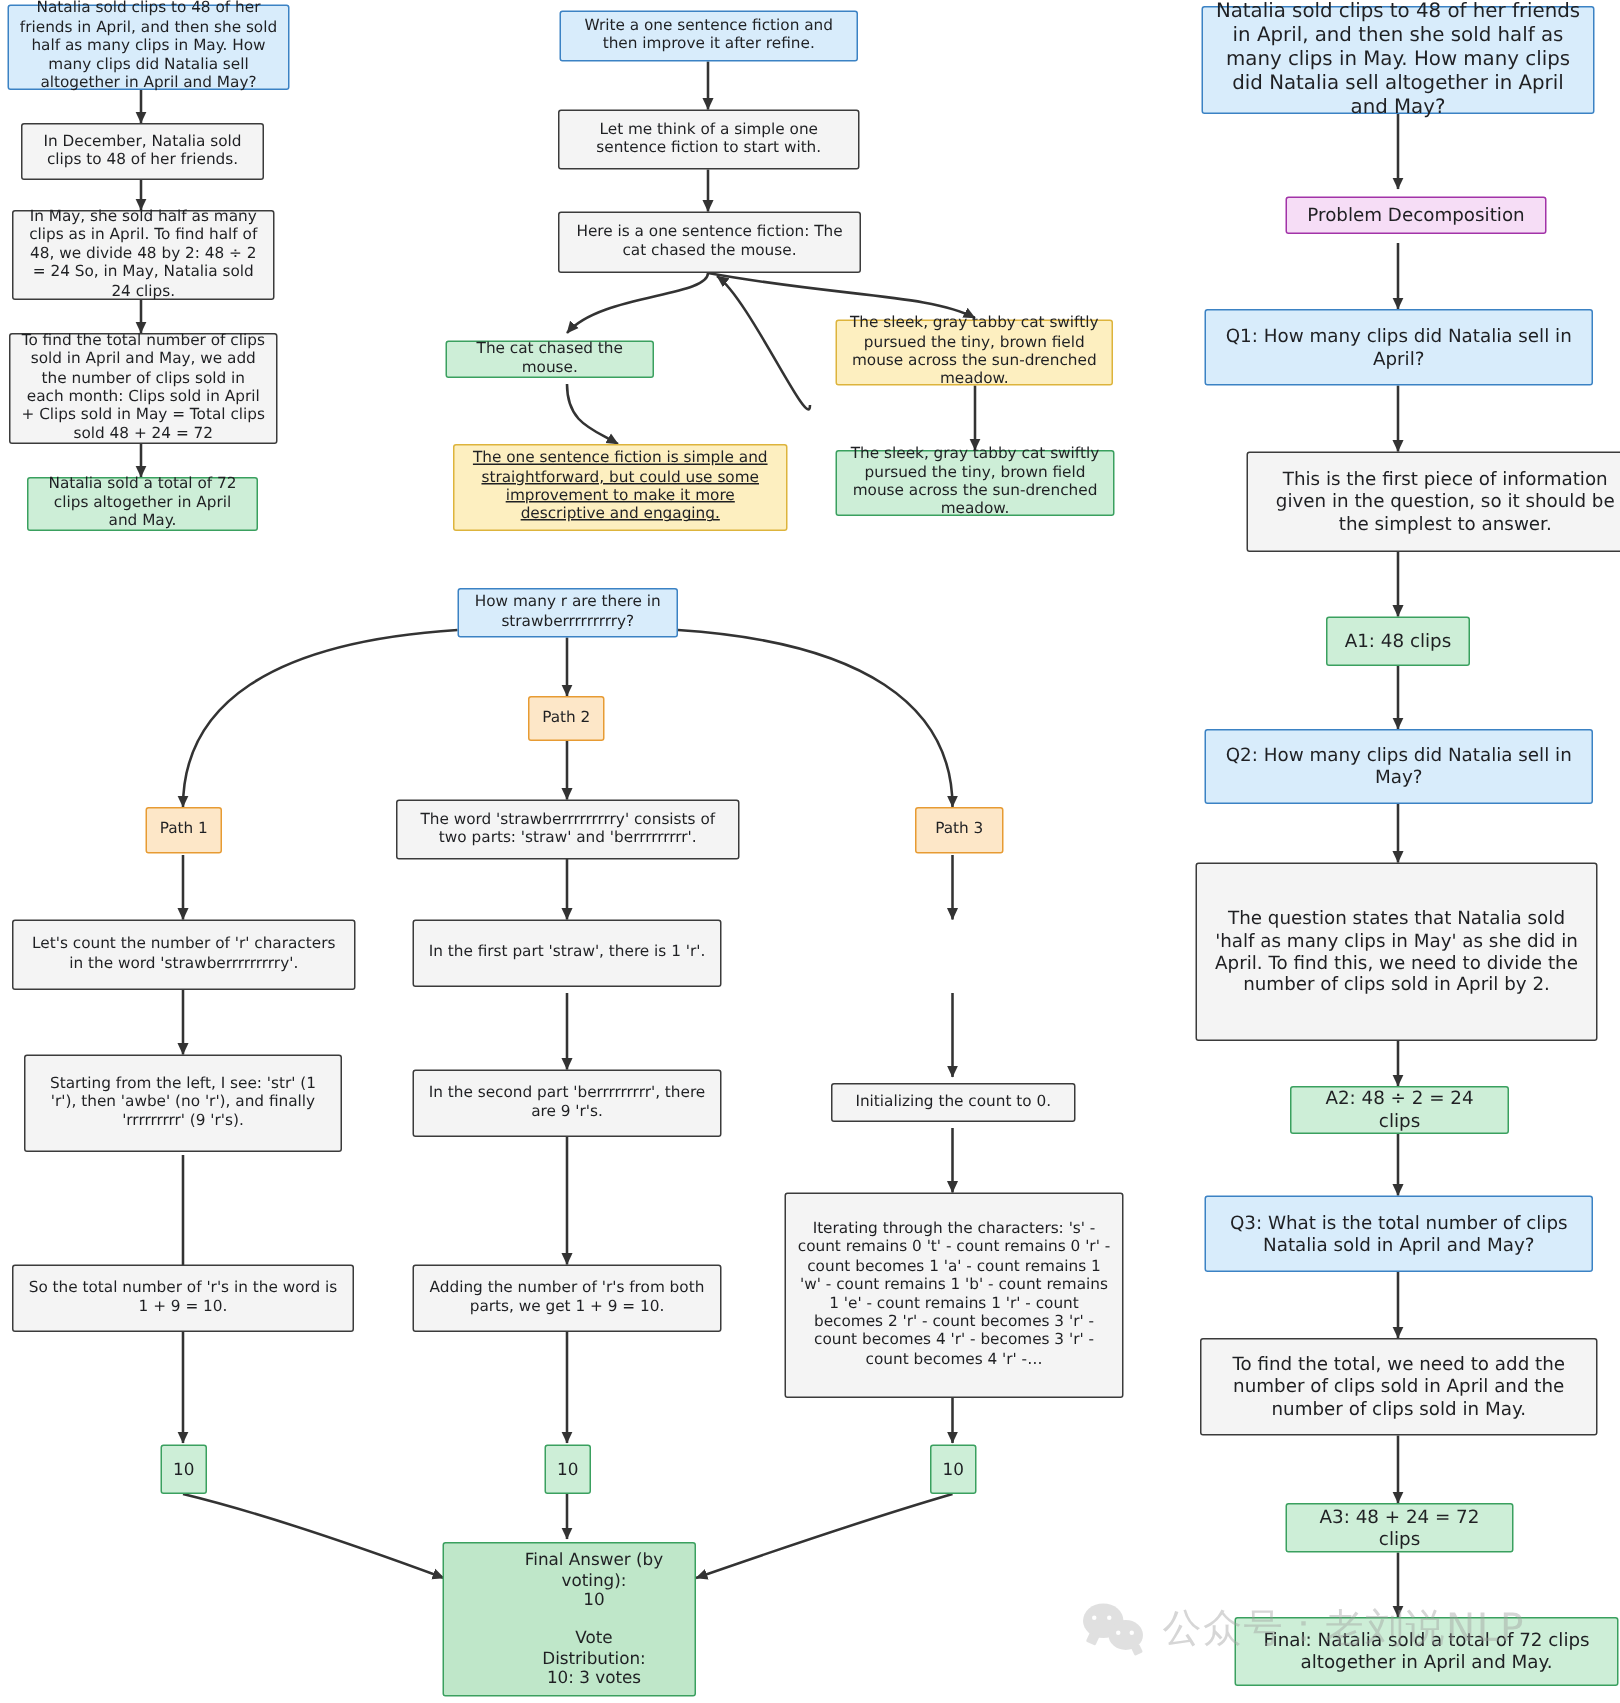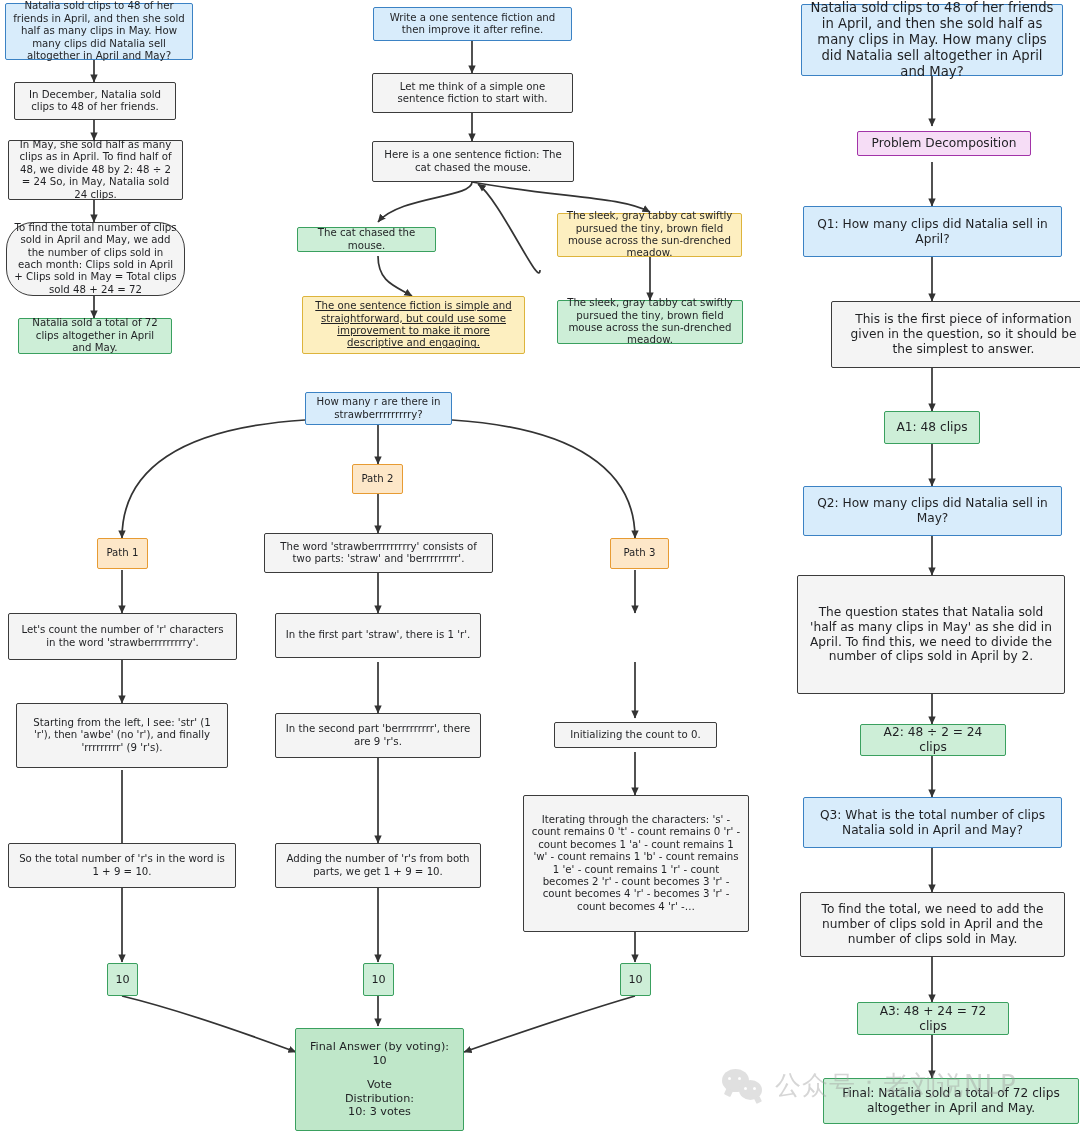--- a/index.html
+++ b/index.html
@@ -22,21 +22,21 @@
     padding:6px 7px;
     line-height:1.22;
     z-index:3;
   }
   .n-proc{background:#f4f4f4;border-color:#3b3b3b;}
   .n-q{background:#d8ecfb;border-color:#3b82c4;}
   .n-ans{background:#cdeed7;border-color:#3aa05f;}
   .n-warn{background:#fdefc0;border-color:#ddb43c;}
   .n-path{background:#fde7c8;border-color:#e79b33;}
   .n-decomp{background:#f6ddf6;border-color:#a233a8;}
-  .n-final{background:#bfe7c9;border-color:#3aa05f;}
+  .n-final{background:#bfe7c9;border-color:#3aa05f;padding-left:40px;}
 
   .fs10{font-size:10.2px;}
   .fs11{font-size:11.2px;}
   .fs12{font-size:12.2px;}
   .fs13{font-size:13.2px;}
 
   .vote-inner{display:block;}
   .vote-inner .gap{display:block;height:11px;}
 
   
@@ -122,21 +122,21 @@
       <path d="M932,1035 L932,1078"></path>
     </g>
   </svg>
 
   <div class="node n-q fs10" style="left:5px;top:3px;width:188px;height:57px;">Natalia sold clips to 48 of her friends in April, and then she sold half as many clips in May. How many clips did Natalia sell altogether in April and May?</div>
 
   <div class="node n-proc fs10" style="left:14px;top:82px;width:162px;height:38px;">In December, Natalia sold clips to 48 of her friends.</div>
 
   <div class="node n-proc fs10" style="left:8px;top:140px;width:175px;height:60px;">In May, she sold half as many clips as in April. To find half of 48, we divide 48 by 2: 48 ÷ 2 = 24 So, in May, Natalia sold 24 clips.</div>
 
-  <div class="node n-proc fs10" style="left:6px;top:222px;width:179px;height:74px;border-radius:27px;">To find the total number of clips sold in April and May, we add the number of clips sold in each month: Clips sold in April + Clips sold in May = Total clips sold 48 + 24 = 72</div>
+  <div class="node n-proc fs10" style="left:6px;top:222px;width:179px;height:74px;">To find the total number of clips sold in April and May, we add the number of clips sold in each month: Clips sold in April + Clips sold in May = Total clips sold 48 + 24 = 72</div>
 
   <div class="node n-ans fs10" style="left:18px;top:318px;width:154px;height:36px;">Natalia sold a total of 72 clips altogether in April and May.</div>
 
   <div class="node n-q fs10" style="left:373px;top:7px;width:199px;height:34px;">Write a one sentence fiction and then improve it after refine.</div>
 
   <div class="node n-proc fs10" style="left:372px;top:73px;width:201px;height:40px;">Let me think of a simple one sentence fiction to start with.</div>
 
   <div class="node n-proc fs10" style="left:372px;top:141px;width:202px;height:41px;">Here is a one sentence fiction: The cat chased the mouse.</div>
 
   <div class="node n-ans fs10" style="left:297px;top:227px;width:139px;height:25px;">The cat chased the mouse.</div>

